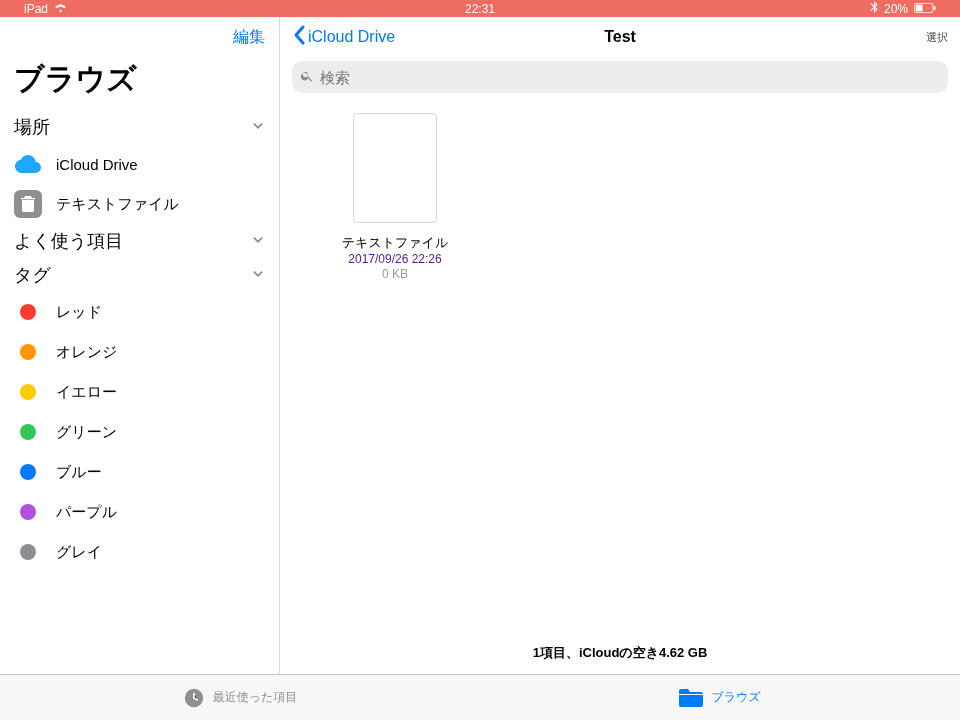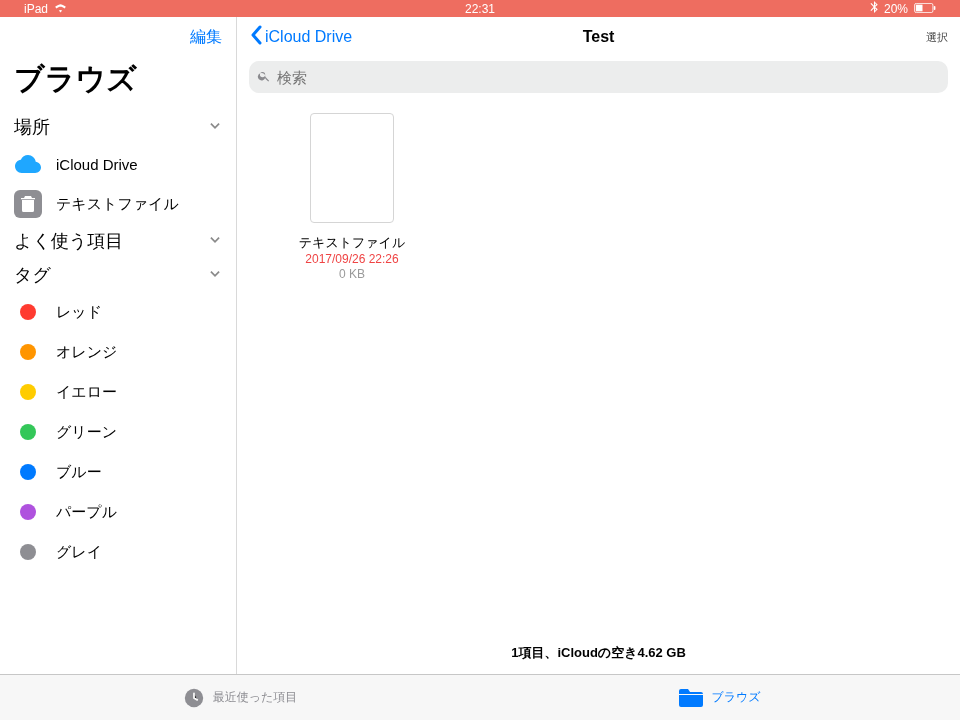--- a/index.html
+++ b/index.html
@@ -9,21 +9,21 @@
   
   .status-bar { height: 17px; background: #ee6d60; display: flex; align-items: center; justify-content: space-between; padding: 0 24px; font-size: 12px; color: #fff; }
   .status-left, .status-right { display: flex; align-items: center; gap: 6px; }
   .status-center { position: absolute; left: 50%; transform: translateX(-50%); font-size: 12px; color: #fff; }
   .status-bar svg { fill: #fff; }
 
   
   .content { flex: 1; display: flex; min-height: 0; }
 
   
-  .sidebar { width: 237px; border-right: 1px solid #d9d9d9; background: #fff; display: flex; flex-direction: column; }
+  .sidebar { width: 280px; border-right: 1px solid #d9d9d9; background: #fff; display: flex; flex-direction: column; }
   .sb-nav { height: 40px; display: flex; align-items: center; justify-content: flex-end; padding: 0 14px; }
   .sb-nav .edit-btn { color: #007aff; font-size: 16px; cursor: pointer; }
   .sb-title { font-size: 30px; font-weight: 700; padding: 2px 14px 10px; }
   .sb-section { padding: 0 14px; }
   .sb-section-header { display: flex; align-items: center; justify-content: space-between; height: 34px; font-size: 18px; font-weight: 400; cursor: pointer; }
   .sb-section-header .chev { color: #8a8a8a; }
   .sb-item { display: flex; align-items: center; height: 40px; gap: 14px; padding-left: 0; font-size: 15px; cursor: pointer; }
   .sb-item .iconbox { width: 28px; height: 28px; display: flex; align-items: center; justify-content: center; }
   .trash-iconbox { width: 28px; height: 28px; background: #8e8e93; border-radius: 6px; display: flex; align-items: center; justify-content: center; }
   .tag-dot { width: 16px; height: 16px; border-radius: 50%; }
@@ -35,21 +35,21 @@
   .main-nav .title { position: absolute; left: 50%; transform: translateX(-50%); font-weight: 600; font-size: 16px; }
   .main-nav .select { color: #404040; font-size: 11px; cursor: pointer; }
 
   .searchbar { margin: 4px 12px 10px; height: 32px; background: #eceded; border-radius: 10px; display: flex; align-items: center; padding: 0 8px; gap: 6px; color: #8a8a8e; font-size: 15px; }
   .search-input { border: none; background: transparent; outline: none; flex: 1; font-size: 15px; color: #8b5cf6; }
 
   .grid { flex: 1; padding: 10px 20px 0 50px; overflow: auto; }
   .file-tile { width: 130px; text-align: center; }
   .file-thumb { width: 84px; height: 110px; margin: 0 auto 12px; border: 1px solid #d5d5d5; border-radius: 4px; background: #fff; }
   .file-name { font-size: 13px; color: #000; line-height: 1.3; }
-  .file-date { font-size: 12px; color: #ef4444; line-height: 1.3; }
+  .file-date { font-size: 12px; color: #4c1d95; line-height: 1.3; }
   .file-size { font-size: 12px; color: #9a9a9a; line-height: 1.3; }
 
   .main-footer { padding: 10px 0 12px; text-align: center; font-size: 13px; font-weight: 600; color: #000; }
 
   
   .tabbar { height: 46px; border-top: 1px solid #c7c7c7; background: #f7f7f7; display: flex; }
   .tab { flex: 1; display: flex; align-items: center; justify-content: center; gap: 8px; font-size: 12px; cursor: pointer; color: #8e8e93; }
   .tab.active { color: #007aff; }
   .tab .tab-icon { display: flex; align-items: center; justify-content: center; }
 

